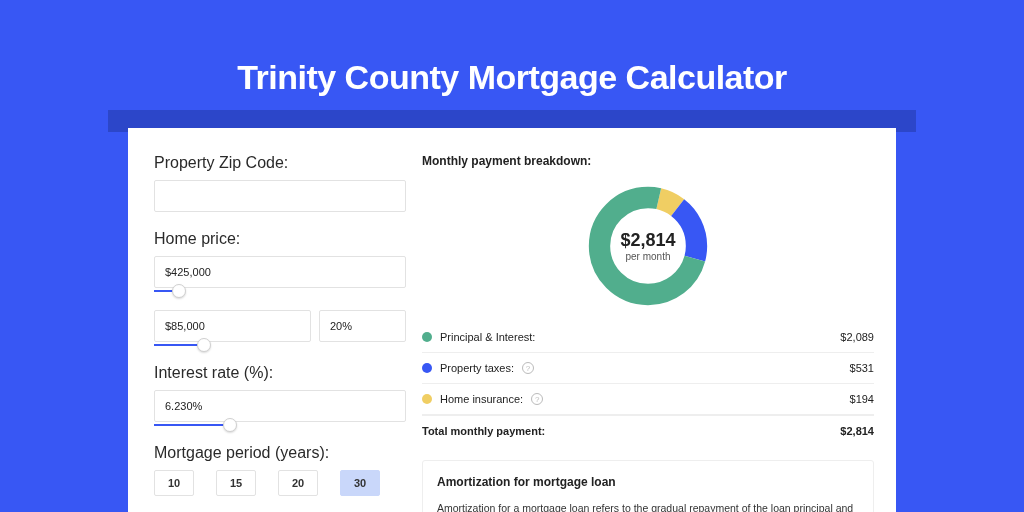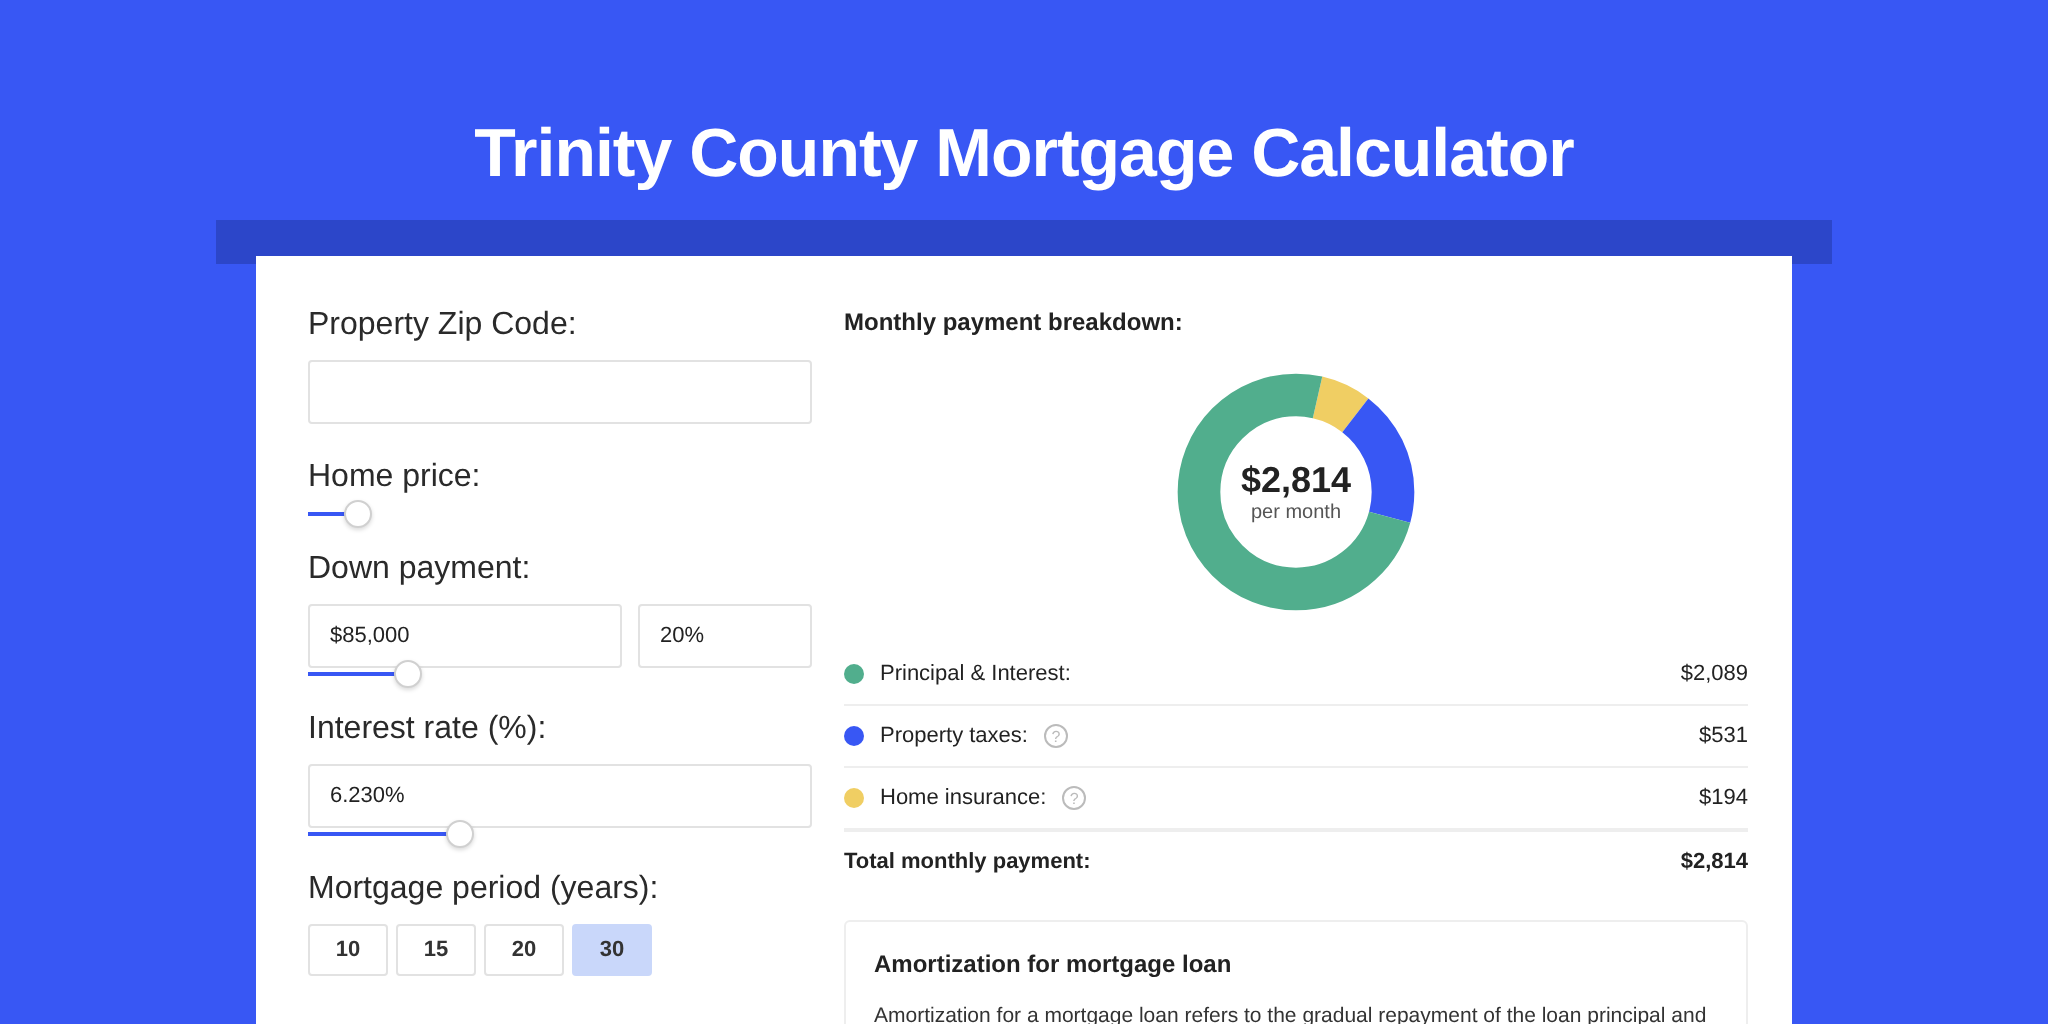--- a/index.html
+++ b/index.html
@@ -60,21 +60,21 @@
   .slider-track .fill {
     position: absolute; left: 0; top: 0; height: 2px; background: #3857F4;
   }
   .slider-thumb {
     position: absolute; top: -6px;
     width: 14px; height: 14px; border-radius: 50%;
     background: #fff; border: 1px solid #d0d0d0;
     box-shadow: 0 1px 2px rgba(0,0,0,.15);
     transform: translateX(-50%);
   }
-  .period-row { display: flex; gap: 4px; }
+  .period-row { display: flex; gap: 22px; }
   .period-btn {
     width: 40px; height: 26px;
     border: 1px solid #e2e2e2; background: #fff;
     font-size: 11px; font-weight: 600; color: #333;
     border-radius: 2px; cursor: pointer;
   }
   .period-btn.sel { background: #C9D7FA; border-color: #C9D7FA; }
 
   
   .right { flex: 1; margin-left: 16px; }
@@ -117,28 +117,28 @@
 
   <div class="left">
 
     <div class="group">
       <div class="lbl">Property Zip Code:</div>
       <input class="field" value="" style="">
     </div>
 
     <div class="group">
       <div class="lbl">Home price:</div>
+      <input class="field" value="$425,000" style="">
       <div class="slider-track">
         <div class="fill" id="price-fill" style="width: 10%;"></div>
         <div class="slider-thumb" id="price-thumb" style="left: 10%;"></div>
       </div>
     </div>
 
     <div class="group">
-      <div class="lbl">Down payment:</div>
       <div class="dp-row">
         <input class="field" value="$85,000" style="">
         <input class="field" value="20%" style="">
       </div>
       <div class="slider-track">
         <div class="fill" id="down-fill" style="width: 20%;"></div>
         <div class="slider-thumb" id="down-thumb" style="left: 20%;"></div>
       </div>
     </div>
 

